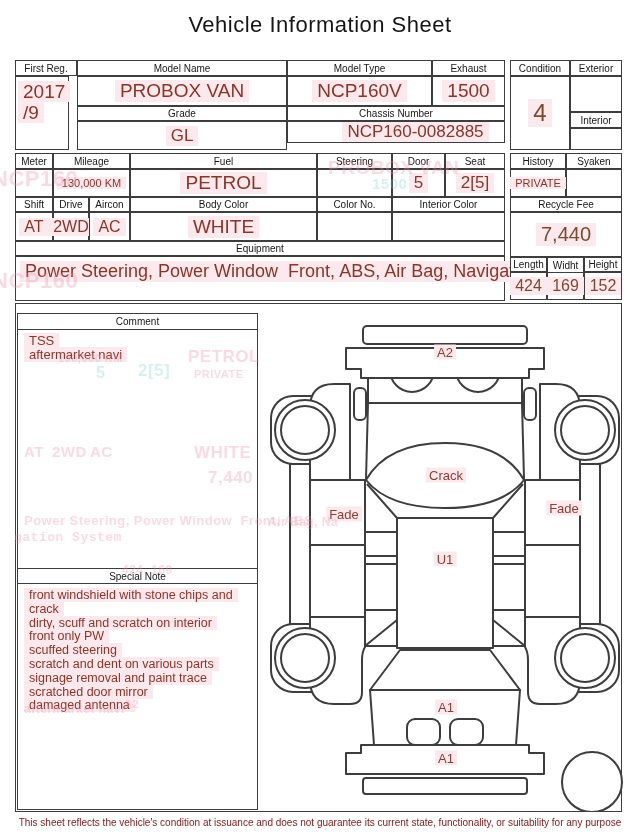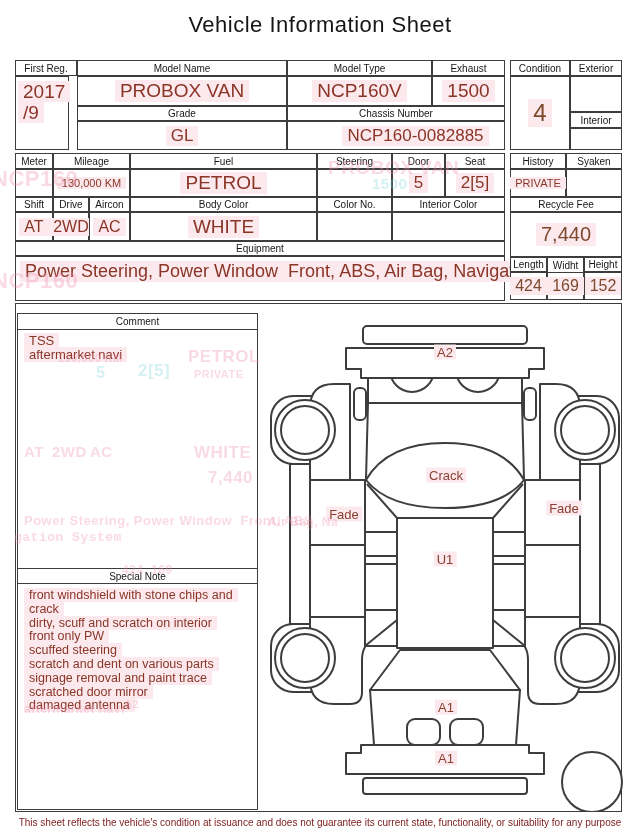--- a/index.html
+++ b/index.html
@@ -57,21 +57,21 @@
       <span class="hl">NCP160V</span>
     </div>
   <div class="cell val f19" style="left:432px;top:76px;width:73px;height:30px;">
       <span class="hl">1500</span>
     </div>
   <div class="cell hdr" style="left:77px;top:106px;width:210px;height:15px;">Grade</div>
   <div class="cell val f17" style="left:77px;top:121px;width:210px;height:29px;">
       <span class="hl">GL</span>
     </div>
   <div class="cell hdr" style="left:287px;top:106px;width:218px;height:15px;">Chassis Number</div>
-  <div class="cell val f17" style="left:287px;top:121px;width:218px;height:29px;padding-left:39px;">
+  <div class="cell val f17" style="left:287px;top:121px;width:218px;height:22px;padding-left:39px;">
       <span class="hl">NCP160-0082885</span>
     </div>
 
   <div class="cell hdr" style="left:510px;top:60px;width:60px;height:16px;">Condition</div>
   <div class="cell val brown f24" style="left:510px;top:76px;width:60px;height:74px;">
       <span class="hl">4</span>
     </div>
   <div class="cell hdr" style="left:570px;top:60px;width:52px;height:16px;">Exterior</div>
   <div class="cell" style="left:570px;top:76px;width:52px;height:36px;"></div>
   <div class="cell hdr" style="left:570px;top:112px;width:52px;height:16px;">Interior</div>

